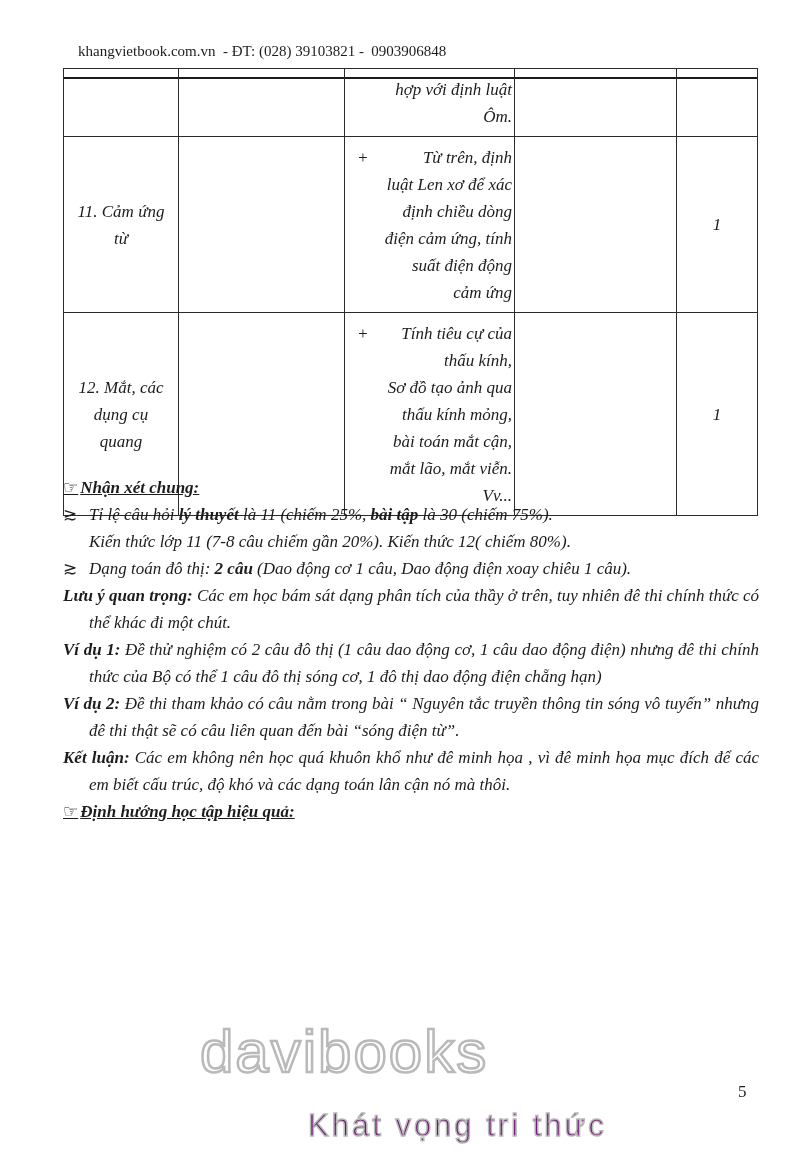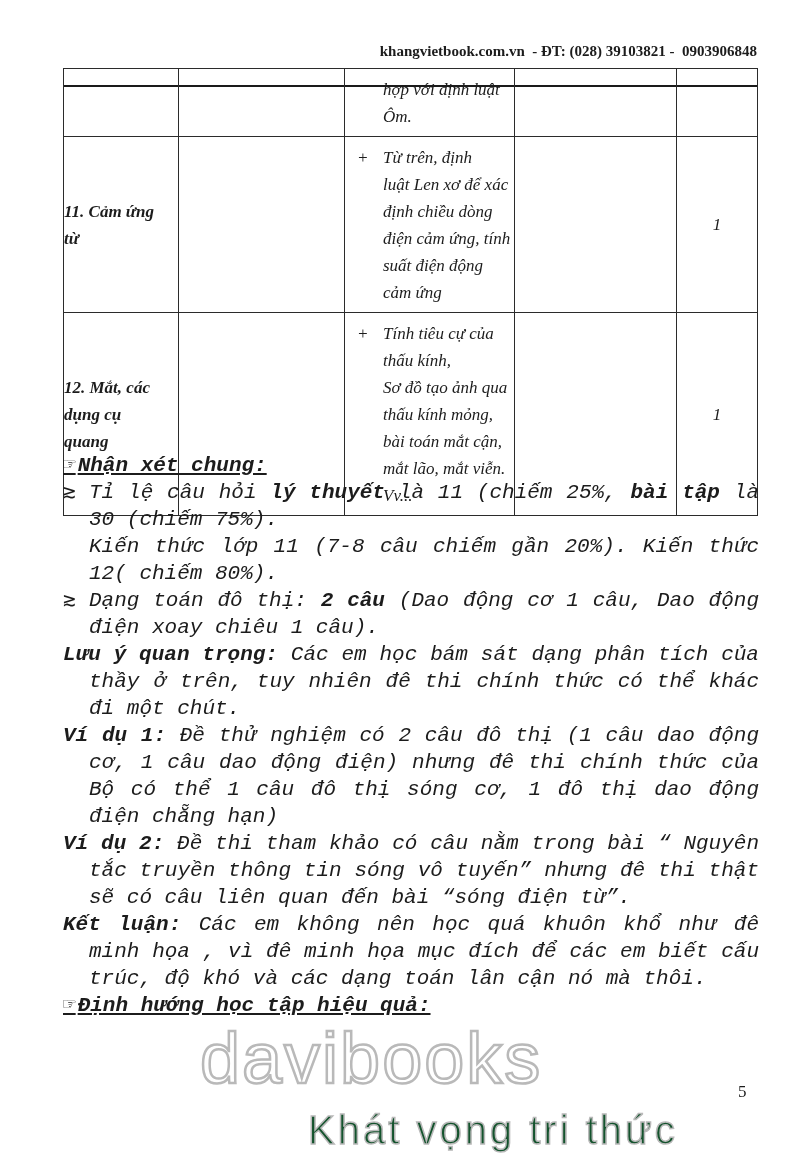--- a/index.html
+++ b/index.html
@@ -7,78 +7,75 @@
     position:relative;
     width:812px;height:1162px;
     background:#ffffff;
     overflow:hidden;
     font-family:"Liberation Serif","DejaVu Serif",serif;
     color:#1c1c1c;
   }
   
   .header{
     position:absolute;left:63px;top:26px;width:694px;
-    text-align:right;
-    font-weight:700;
+    font-weight:400;
     font-size:15px;
     white-space:pre;
-    padding-bottom:8px;
     border-bottom:2px solid #1a1a1a;
   }
   
   table.matrix{
     position:absolute;left:63px;top:68px;
     border-collapse:collapse;table-layout:fixed;
     width:694px;
     font-style:italic;font-size:17px;line-height:27px;
   }
   table.matrix td{
     border:1px solid #2b2b2b;
     vertical-align:middle;
     padding:0;
     overflow:hidden;
   }
   td.topic{
-    font-weight:700;text-align:left;
+    font-weight:400;text-align:center;
     white-space:pre-line;
   }
   td.qcount{text-align:center;}
   .cell-content{display:flex;align-items:flex-start;padding:7px 2px 6px 12px;}
   .cell-content .plus{width:26px;flex:0 0 26px;font-style:italic;}
-  .cell-content .ctext{flex:1;white-space:pre-line;}
+  .cell-content .ctext{flex:1;white-space:pre-line;text-align:right;}
   td.content-td{vertical-align:top;}
   
   .notes{
-    position:absolute;left:63px;top:452px;width:696px;
-    font-style:italic;font-size:21px;line-height:27px;
+    position:absolute;left:63px;top:474px;width:696px;
+    font-style:italic;font-size:17px;line-height:27px;
     text-align:justify;
-    font-family:Liberation Mono, monospace;
   }
   .notes p{margin:0;}
   .notes p.hang{padding-left:26px;text-indent:-26px;}
   .notes p.cont{padding-left:26px;}
   .notes p.underline{text-decoration:underline;}
   .notes .marker{display:inline-block;width:26px;text-indent:0;font-style:normal;}
   .notes .hand-glyph{font-style:normal;margin-right:2px;}
   .notes .b{font-weight:700;}
   
   .wm-brand{
     position:absolute;left:200px;top:1022px;
     font-family:"Liberation Sans","DejaVu Sans",sans-serif;
-    font-size:72px;font-weight:400;line-height:1;
+    font-size:60px;font-weight:400;line-height:1;
     color:#ffffff;
     -webkit-text-stroke:2.5px #b9b9b9;
     letter-spacing:2px;
     user-select:none;
   }
   .wm-slogan{
     position:absolute;left:308px;top:1110px;
     font-family:"Liberation Sans","DejaVu Sans",sans-serif;
-    font-size:40px;line-height:1;
-    color:#14532d;
+    font-size:31px;line-height:1;
+    color:#701a75;
     -webkit-text-stroke:1.5px #b9b9b9;
     letter-spacing:3px;
     user-select:none;
   }
   
   .page-num{
     position:absolute;left:738px;top:1082px;
     font-size:17px;
   }
 </style>

